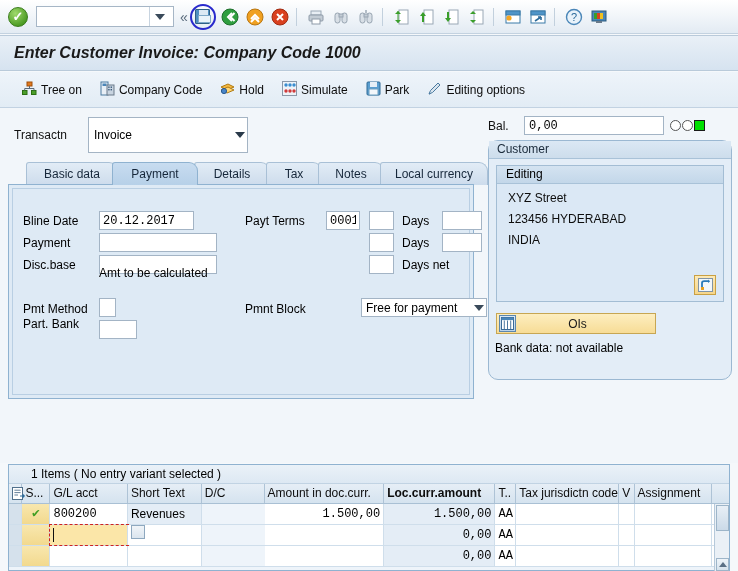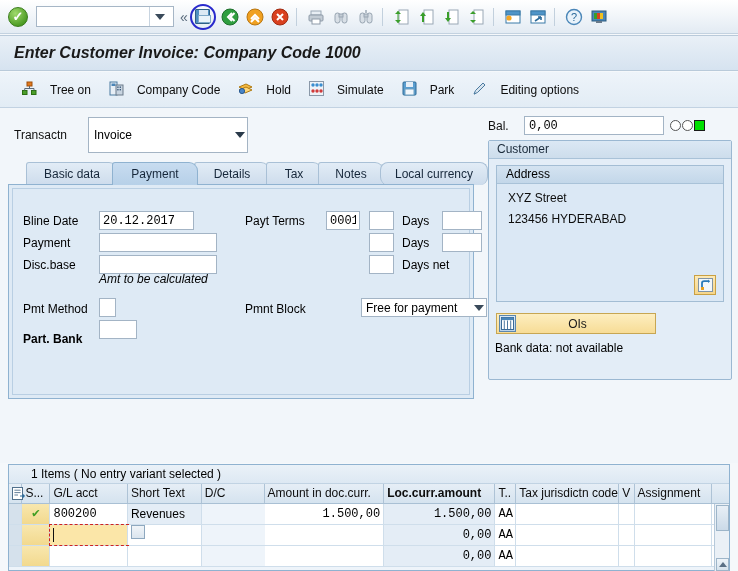--- a/index.html
+++ b/index.html
@@ -56,21 +56,21 @@
   .titlebar .t { font-size: 16px; font-weight: bold; font-style: italic; color: #1a1a1a; }
 
   
   .apptb {
     position: absolute; left: 0; top: 72px; width: 738px; height: 36px;
     background: linear-gradient(to bottom, #eef4fa 0%, #e2ecf5 100%);
     border-bottom: 1px solid #c2d2e2;
     display: flex; align-items: center; padding-left: 14px; gap: 2px;
   }
   .atb {
-    display: inline-flex; align-items: center; gap: 13px; height: 24px;
+    display: inline-flex; align-items: center; gap: 4px; height: 24px;
     padding: 0 7px; font-size: 12px; color: #0d0d0d; cursor: default;
     border: 1px solid transparent; border-radius: 2px; white-space: nowrap;
   }
 
   
   .body { position: absolute; left: 0; top: 108px; width: 738px; height: 355px;
           background: #f2f6fa; }
 
   .transactn-row { position: absolute; left: 14px; top: 9px; display: flex; align-items: center; }
   .lbl { font-size: 12px; color: #111; }
@@ -112,21 +112,21 @@
   .balrow { position: absolute; left: 0; top: 8px; display: flex; align-items: center; gap: 6px; }
   .balrow .lbl { width: 30px; }
   .bal-ipt { width: 140px; height: 19px; background: #fff; border: 1px solid #a3b4c5;
              font-family: "Liberation Mono", monospace; font-size: 12px; padding: 0 4px; line-height: 17px; }
   .traffic { display: flex; align-items: center; gap: 1px; }
   .tl-circ { width: 11px; height: 11px; border-radius: 50%; border: 1px solid #555; background: #fff; }
   .tl-sq { width: 11px; height: 11px; border: 1px solid #1a1a1a; background: #00e000; }
 
   .grp {
     position: absolute; left: 0; top: 32px; width: 244px; height: 240px;
-    background: #e3edf7; border: 1px solid #9bb8d2; border-radius: 2px;
+    background: #e3edf7; border: 1px solid #9bb8d2; border-radius: 10px;
   }
   .grp-hdr { height: 18px; background: linear-gradient(to bottom,#dbe8f4,#cdddec);
              border-bottom: 1px solid #a9c2d8; font-size: 12px; padding-left: 8px; line-height: 17px; color:#1a2a3a; }
   .addr-box { position: absolute; left: 7px; top: 24px; width: 228px; height: 137px;
               background: #dbe8f5; border: 1px solid #a3bdd4; }
   .addr-hdr { height: 18px; background: linear-gradient(to bottom,#d4e3f1,#c3d7e9);
               border-bottom: 1px solid #a9c2d8; font-size: 12px; padding-left: 9px; line-height: 17px; }
   .addr-line { font-size: 12px; padding-left: 11px; margin-top: 7px; color: #0d0d0d; }
   .addr-btn { position: absolute; right: 7px; bottom: 6px; width: 22px; height: 20px;
               background: linear-gradient(to bottom,#fde9b5,#f6d68b); border: 1px solid #c9a043;
@@ -407,43 +407,43 @@
       </div>
       <div class="tab" style="left:186px;width:76px;">
         <span>Details</span>
       </div>
       <div class="tab" style="left:258px;width:56px;">
         <span>Tax</span>
       </div>
       <div class="tab" style="left:310px;width:66px;">
         <span>Notes</span>
       </div>
-      <div class="tab" style="left:372px;width:108px;border-radius:8px;">
+      <div class="tab" style="left:372px;width:108px;">
         <span>Local currency</span>
       </div>
     </div>
 
     <div class="tabpanel">
       <div class="tabpanel-inner">
 
         <span class="fld" style="left:10px;top:25px;">Bline Date</span>
         <input class="ipt" style="left: 86px; top: 22px; width: 95px;" value="20.12.2017">
 
         <span class="fld" style="left:10px;top:47px;">Payment</span>
         <input class="ipt" style="left: 86px; top: 44px; width: 118px;" value="">
 
         <span class="fld" style="left:10px;top:69px;">Disc.base</span>
         <input class="ipt" style="left: 86px; top: 66px; width: 118px;" value="">
 
-        <span class="fld" style="left:86px;top:83px;font-style:italic;">Amt to be calculated</span>
+        <span class="fld" style="left:86px;top:77px;">Amt to be calculated</span>
 
         <span class="fld" style="left:10px;top:113px;">Pmt Method</span>
         <input class="ipt" style="left: 86px; top: 109px; width: 17px;" value="">
 
-        <span class="fld" style="left:10px;top:143px;font-weight:bold;">Part. Bank</span>
+        <span class="fld" style="left:10px;top:128px;">Part. Bank</span>
         <input class="ipt" style="left: 86px; top: 131px; width: 38px;" value="">
 
         <span class="fld" style="left:232px;top:25px;">Payt Terms</span>
         <input class="ipt" style="left: 313px; top: 22px; width: 34px;" value="0001">
 
         <input class="ipt" style="left: 356px; top: 22px; width: 25px;" value="">
         <span class="fld" style="left:389px;top:25px;">Days</span>
         <input class="ipt" style="left: 429px; top: 22px; width: 40px;" value="">
 
         <input class="ipt" style="left: 356px; top: 44px; width: 25px;" value="">
@@ -471,23 +471,24 @@
           <span class="tl-circ"></span>
           <span class="tl-circ"></span>
           <span class="tl-sq"></span>
         </span>
       </div>
 
       <div class="grp">
         <div class="grp-hdr">Customer</div>
 
         <div class="addr-box">
-          <div class="addr-hdr">Address</div>
+          <div class="addr-hdr">Editing</div>
           <div class="addr-line">XYZ Street</div>
           <div class="addr-line">123456 HYDERABAD</div>
+          <div class="addr-line">INDIA</div>
           <div class="addr-btn">
             <svg width="15" height="14" viewBox="0 0 15 14">
               <rect x="0.5" y="0.5" width="14" height="13" fill="#f2f7fb" stroke="#7f93a6"></rect>
               <path d="M4 10 L4 5 Q4 3.2 6.2 3.2 L10 3.2" stroke="#2a7ab8" stroke-width="1.8" fill="none"></path>
               <path d="M10 1.4 L12.2 3.2 L10 5 Z" fill="#2a7ab8"></path>
               <rect x="3" y="9" width="3" height="3" fill="#e8a01f"></rect>
             </svg>
           </div>
         </div>
 

